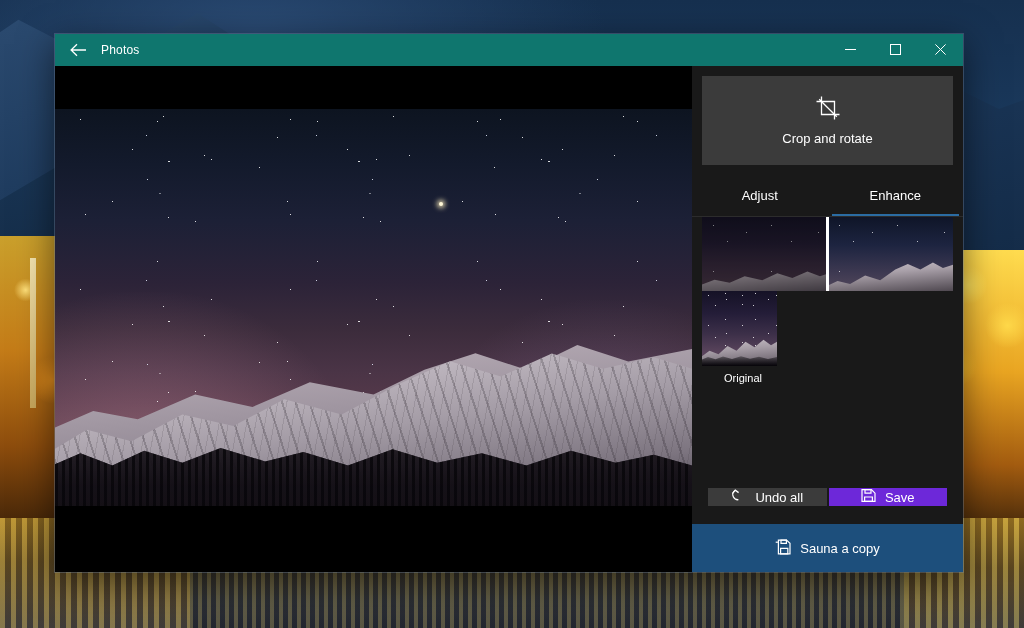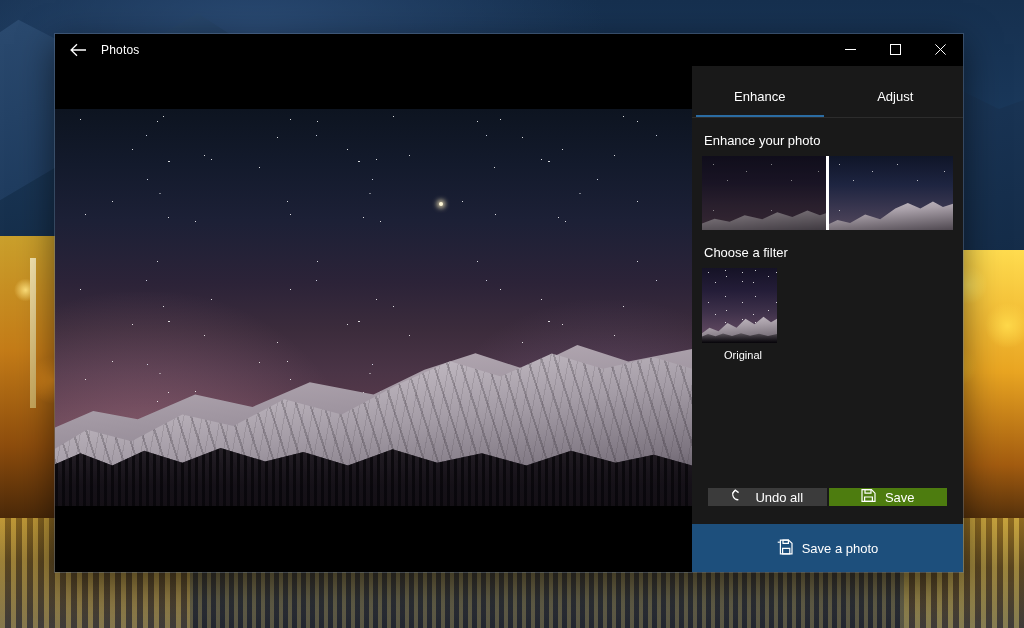--- a/index.html
+++ b/index.html
@@ -382,21 +382,21 @@
   <div class="wp-trees-l"></div>
   <div class="wp-tree-trunk"></div>
   <div class="wp-tree-trunk2"></div>
   <div class="wp-water"></div>
   <div class="wp-water-l"></div>
   <div class="wp-water-r"></div>
 </div>
 
 <div id="window">
 
-  <div id="titlebar" style="background: #000000;">
+  <div id="titlebar" style="background: #0f766e;">
     <div id="back-btn">
       <span>
         <svg width="17" height="14" viewBox="0 0 17 14" stroke-width="1.3">
           <path d="M16 7H1.6M7 1.2 1.1 7 7 12.8"></path>
         </svg>
       </span>
     </div>
     <div id="app-title">Photos</div>
 
     <div class="caption-group">
@@ -434,50 +434,60 @@
         <div class="bright-star"></div>
         <div class="mtn-far"></div>
         <div class="mtn-snow"></div>
         <div class="mtn-ridge-lines"></div>
         <div class="forest"></div>
       </div>
     </div>
 
     <div id="panel" style="background: rgb(25, 25, 25);">
 
+      <div class="crop-wrap">
+        <div id="crop-card" style="background: rgb(59, 59, 59);">
+          <span>
+            <svg width="26" height="26" viewBox="0 0 26 26" stroke-width="1.3">
+              <path d="M6.5 1.5V19.5H24.5"></path>
+              <path d="M1.5 6.5H19.5V24.5"></path>
+              <path d="M4.2 4.2 21.8 21.8"></path>
+            </svg>
+          </span>
+          <span id="crop-label">Crop and rotate</span>
+        </div>
+      </div>
 
       <div id="tabs">
+        <div class="tab">
+          <span>Adjust</span>
+        </div>
         <div class="tab active" style="--accent: #2b6ca3;">
           <span>Enhance</span>
         </div>
-        <div class="tab">
-          <span>Adjust</span>
-        </div>
       </div>
 
       <div id="panel-content">
 
-        <div class="section-title">Enhance your photo</div>
 
         <div id="enhance-compare">
           <div class="cmp-half">
             <div class="cmp-sky-a"></div>
             <div class="cmp-stars"></div>
             <div class="cmp-mtn"></div>
             <div class="cmp-dark"></div>
           </div>
           <div class="cmp-half">
             <div class="cmp-sky-b"></div>
             <div class="cmp-stars"></div>
             <div class="cmp-mtn b"></div>
           </div>
           <div id="cmp-divider" style="left: 50%;"></div>
         </div>
 
-        <div class="section-title">Choose a filter</div>
 
         <div id="filter-row">
 
           <div class="filter-item selected" style="--accent: #2b6ca3;">
             <div class="filter-thumb">
               <div class="f-sky" style="background:linear-gradient(180deg,#151226 0%,#241d38 30%,#3d3049 58%,#57425a 80%,#6a5267 100%)"></div>
               <div class="f-stars"></div>
               <div class="f-mtn" style="background:linear-gradient(175deg,#ded7de 0%,#a69da6 50%,#5e5660 100%)"></div>
               <div class="f-dark"></div>
             </div>
@@ -492,39 +502,39 @@
       <div id="action-row">
         <div class="action-btn" style="background: rgb(59, 59, 59);">
           <span>
             <svg width="15" height="15" viewBox="0 0 15 15" stroke-width="1.3">
               <path d="M4.3 2.2C1.8 3.6 1.1 6.6 2.4 9c1 1.9 3 2.9 5 2.7"></path>
               <path d="M1.4 5.6 4.3 2.2 7.6 4.6"></path>
             </svg>
           </span>
           <span>Undo all</span>
         </div>
-        <div class="action-btn" style="background: #4d7c0f;">
+        <div class="action-btn" style="background: #6d28d9;">
           <span>
             <svg width="15" height="15" viewBox="0 0 15 15" stroke-width="1.2">
               <path d="M1 1.6h9.4L14 5.2v8.2H1z"></path>
               <path d="M4 1.6h6v3.6H4z"></path>
               <path d="M3.6 9h7.8v4.4H3.6z"></path>
             </svg>
           </span>
           <span>Save</span>
         </div>
       </div>
 
       <div id="save-copy-btn" style="--accent: #1d4f7c;">
         <span>
           <svg width="16" height="16" viewBox="0 0 16 16" stroke-width="1.2">
             <path d="M0.7 3.2h2.2"></path>
             <path d="M3.4 1.1h8.1L15 4.3v10.6H3.4z"></path>
             <path d="M6 1.1h5.4v3.3H6z"></path>
             <path d="M5.6 9.4h7.2v5.5H5.6z"></path>
           </svg>
         </span>
-        <span>Save a photo</span>
+        <span>Sauna a copy</span>
       </div>
 
     </div>
   </div>
 </div>
 
 </body></html>

